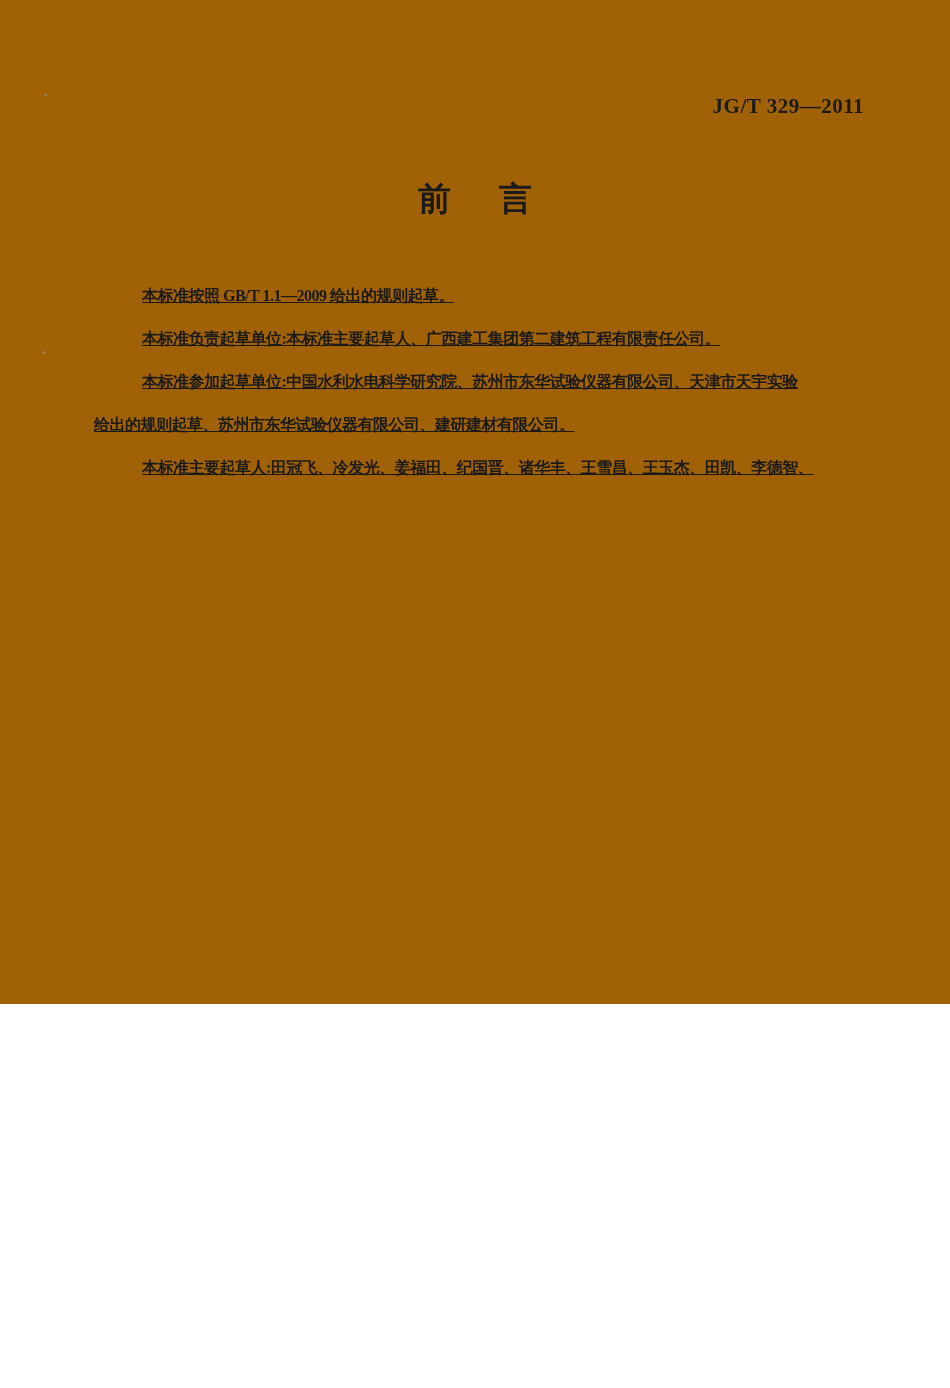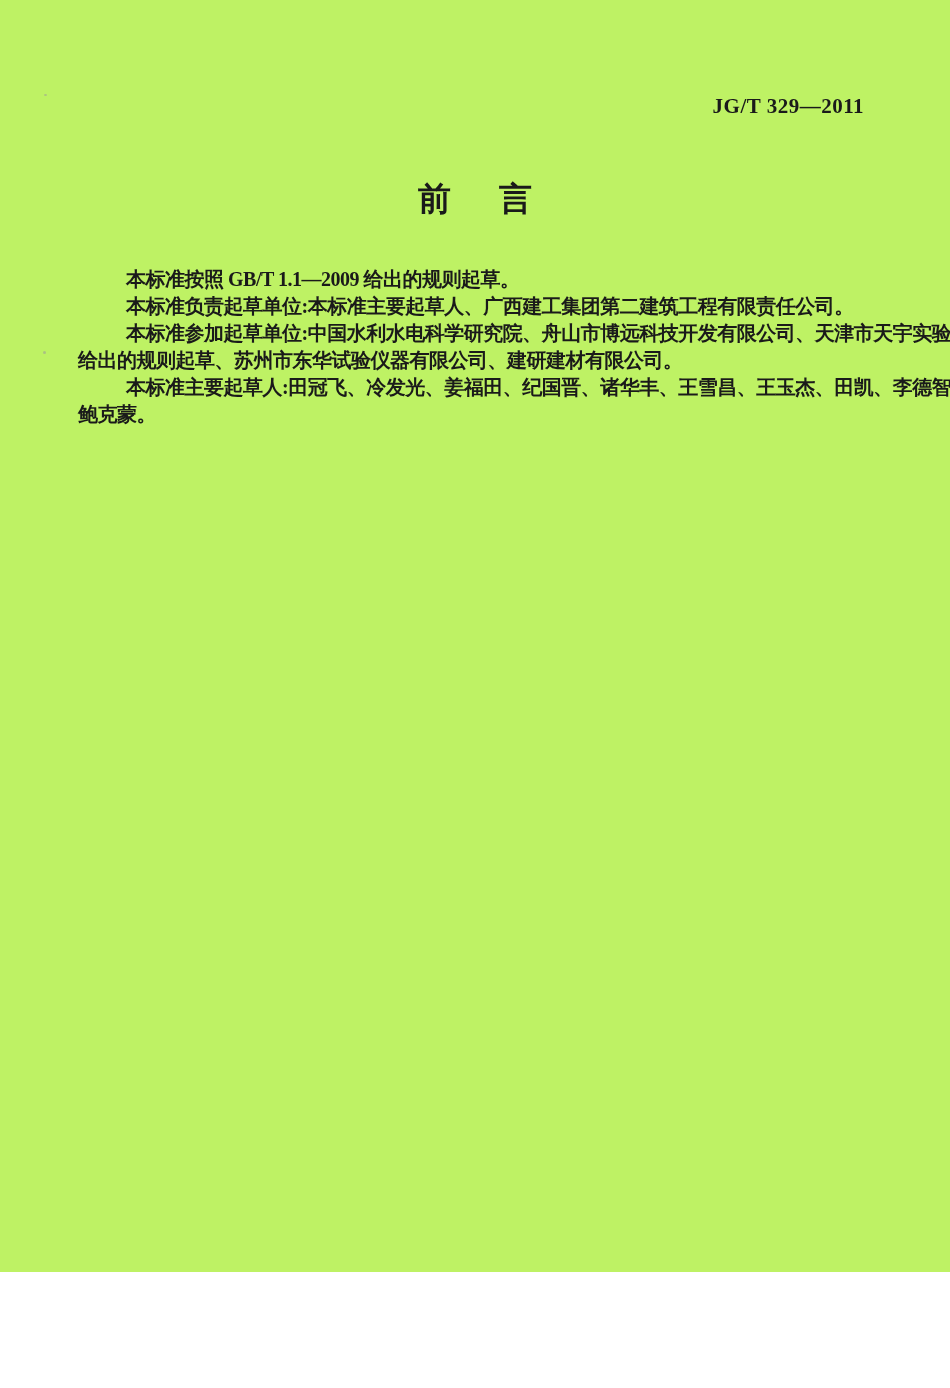--- a/index.html
+++ b/index.html
@@ -3,22 +3,22 @@
 <meta charset="utf-8">
 <style>
   html, body {
     margin: 0;
     padding: 0;
     background: #ffffff;
   }
   .page {
     position: relative;
     width: 950px;
-    height: 1272px;
-    background: #bef264;
+    height: 1004px;
+    background: #a16207;
     color: #1a1a1a;
     font-family: "Liberation Serif", serif;
     overflow: hidden;
   }
   .standard-code {
     position: absolute;
     top: 94px;
     right: 86px;
     font-size: 21px;
     font-weight: bold;
@@ -38,27 +38,28 @@
     font-weight: bold;
     line-height: 40px;
   }
   .body-text {
     position: absolute;
     top: 266px;
     left: 78px;
     width: 860px;
   }
   .body-text p {
-    margin: 0;
+    margin: 16px;
     height: 27px;
     line-height: 27px;
-    font-size: 20px;
+    font-size: 16px;
     letter-spacing: -0.5px;
     font-weight: 600;
     white-space: nowrap;
+    text-decoration: underline;
   }
   .body-text p.indent {
     padding-left: 48px;
   }
   .page-number {
     position: absolute;
     top: 1291px;
     left: 827px;
     font-size: 21px;
     font-weight: 500;
@@ -81,24 +82,23 @@
   <div class="standard-code">JG/T 329—2011</div>
 
   <div class="doc-title">
     <span>前</span>
     <span>言</span>
   </div>
 
   <div class="body-text">
     <p class="indent">本标准按照 GB/T 1.1—2009 给出的规则起草。</p>
     <p class="indent">本标准负责起草单位:本标准主要起草人、广西建工集团第二建筑工程有限责任公司。</p>
-    <p class="indent">本标准参加起草单位:中国水利水电科学研究院、舟山市博远科技开发有限公司、天津市天宇实验</p>
+    <p class="indent">本标准参加起草单位:中国水利水电科学研究院、苏州市东华试验仪器有限公司、天津市天宇实验</p>
     <p>给出的规则起草、苏州市东华试验仪器有限公司、建研建材有限公司。</p>
     <p class="indent">本标准主要起草人:田冠飞、冷发光、姜福田、纪国晋、诸华丰、王雪昌、王玉杰、田凯、李德智、</p>
-    <p>鲍克蒙。</p>
   </div>
 
   <div class="page-number">I</div>
 
   <div class="speck speck-1"></div>
   <div class="speck speck-2"></div>
 
 </div>
 
 </body></html>

